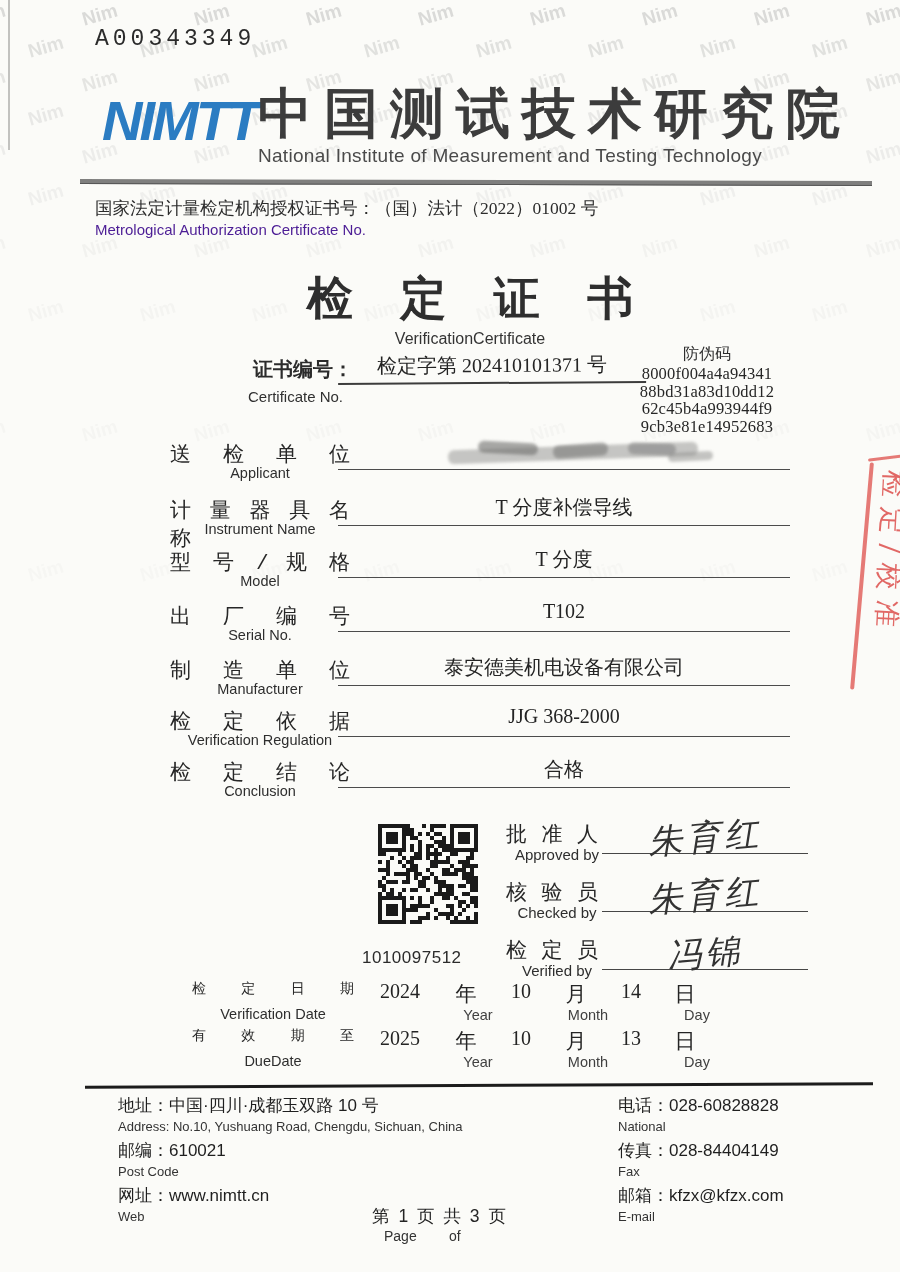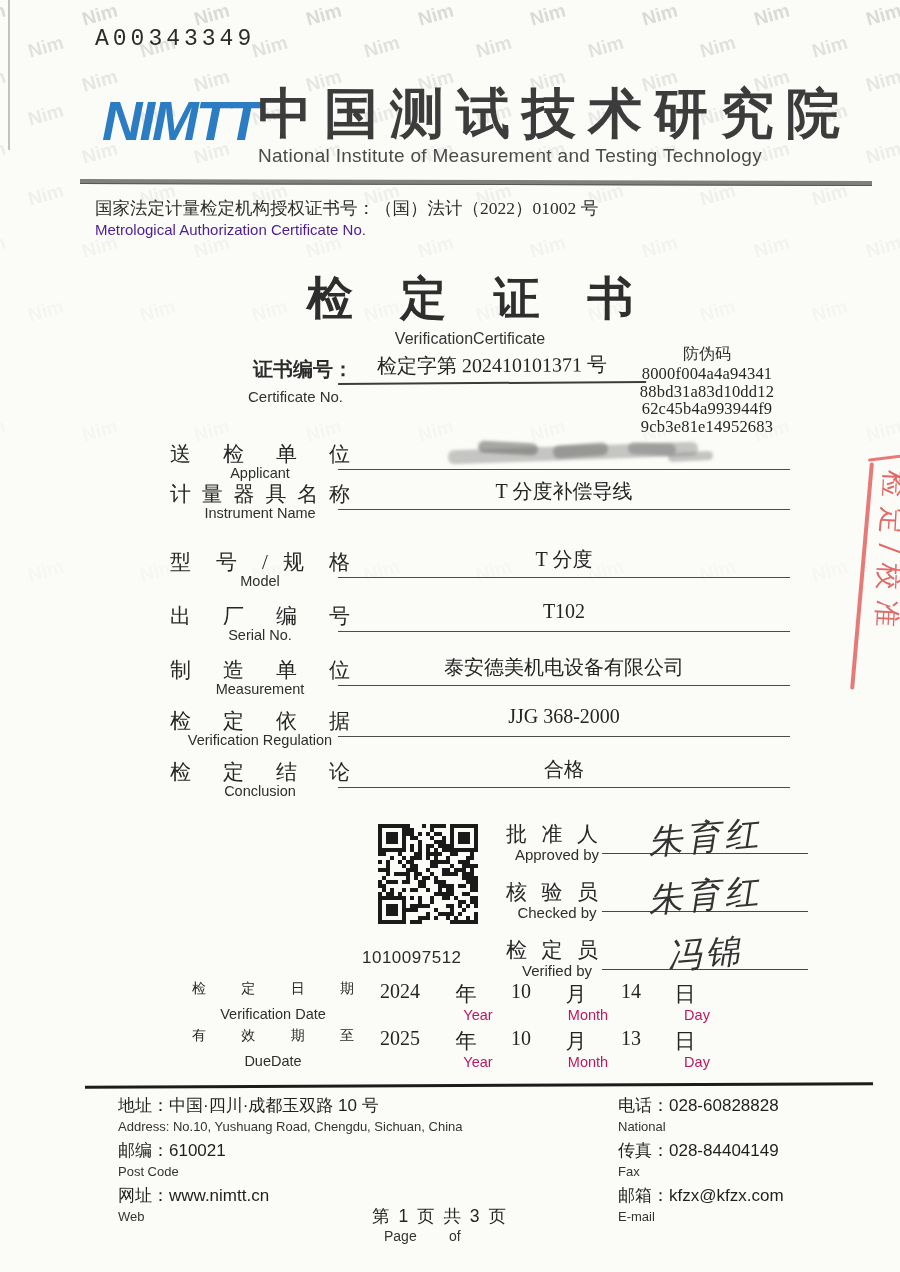--- a/index.html
+++ b/index.html
@@ -43,21 +43,21 @@
                  transform:rotate(-.4deg); }
   .certno-en { left:248px; top:388px; font-size:15px; color:#303030; }
   .anti-box { left:622px; top:344px; width:170px; text-align:center; }
   .anti-label { font-size:16px; color:#2e2e2e; font-family:"Liberation Serif", serif; }
   .anti-code { font-family:"Liberation Serif", serif; font-size:16.5px; line-height:17.5px;
                color:#262626; letter-spacing:.2px; white-space:nowrap; }
 
   
   .frow { position:absolute; left:0; width:900px; height:54px; }
   .flabel-cn { position:absolute; left:170px; width:180px; font-size:21px; color:#272727;
-               text-align:justify; text-align-last:justify; font-family:Liberation Serif, serif; }
+               text-align:justify; text-align-last:justify; font-family:Liberation Mono, monospace; }
   .flabel-en { position:absolute; left:168px; top:25px; width:184px; text-align:center;
                font-size:14.5px; color:#2e2e2e; white-space:nowrap; }
   .fline { position:absolute; left:338px; top:-2px; width:452px; height:32px;
            border-bottom:1.6px solid #4c4c4c; text-align:center;
            font-family:"Liberation Serif", serif; font-size:20px; color:#242424; }
   
   .smudge { position:absolute; border-radius:6px; filter:blur(1.5px); }
 
   
   .qr { left:378px; top:824px; width:100px; height:100px; }
@@ -79,21 +79,21 @@
   
   .drow { position:absolute; left:0; width:900px; height:50px; }
   .dlabel-cn { position:absolute; left:192px; width:162px; font-size:14px; color:#272727;
                text-align:justify; text-align-last:justify; }
   .dlabel-en { position:absolute; left:184px; top:26px; width:178px; text-align:center;
                font-size:14.5px; color:#2e2e2e; white-space:nowrap; }
   .dcells { position:absolute; left:360px; top:0; display:flex; }
   .dcell { display:flex; flex-direction:column; align-items:center; }
   .dcell .v { font-family:"Liberation Serif", serif; font-size:20px; color:#242424; height:27px; }
   .dcell .u { font-size:21px; color:#242424; height:27px; }
-  .dcell .e { font-size:14.5px; color:#be185d;margin-left:24px; }
+  .dcell .e { font-size:14.5px; color:#404040;margin-left:24px; }
   .w80{width:80px} .w58{width:58px} .w52{width:52px} .w50{width:50px}
 
   .rule-bottom { left:85px; top:1084px; width:788px; height:2.5px; background:#1c1c1c;
                  transform:rotate(-.25deg); }
 
   
   .foot-col { position:absolute; top:1094px; }
   .foot-left { left:118px; }
   .foot-right { left:618px; }
   .foot-cn { font-size:17px; color:#1f1f1f; line-height:24px; }
@@ -238,38 +238,38 @@
     <div class="flabel-cn">送 检 单 位</div>
     <div class="flabel-en">Applicant</div>
     <div class="fline">
       <span class="smudge" style="left:110px;top:8px;width:250px;height:14px;background:#9a9a98;opacity:.55;transform:rotate(-2deg)"></span>
       <span class="smudge" style="left:140px;top:4px;width:60px;height:12px;background:#6f6f6d;opacity:.6;transform:rotate(3deg)"></span>
       <span class="smudge" style="left:215px;top:6px;width:55px;height:13px;background:#7a7a78;opacity:.6;transform:rotate(-4deg)"></span>
       <span class="smudge" style="left:290px;top:5px;width:48px;height:12px;background:#808080;opacity:.55;transform:rotate(2deg)"></span>
       <span class="smudge" style="left:330px;top:14px;width:45px;height:9px;background:#8d8d8b;opacity:.5;transform:rotate(-3deg)"></span>
     </div>
   </div>
-  <div class="frow" style="top:480px">
+  <div class="frow" style="top:496px">
     <div class="flabel-cn">计 量 器 具 名 称</div>
     <div class="flabel-en">Instrument Name</div>
     <div class="fline">T 分度补偿导线</div>
   </div>
   <div class="frow" style="top:548px">
     <div class="flabel-cn">型 号 / 规 格</div>
     <div class="flabel-en">Model</div>
     <div class="fline">T 分度</div>
   </div>
   <div class="frow" style="top:602px">
     <div class="flabel-cn">出 厂 编 号</div>
     <div class="flabel-en">Serial No.</div>
     <div class="fline">T102</div>
   </div>
   <div class="frow" style="top:656px">
     <div class="flabel-cn">制 造 单 位</div>
-    <div class="flabel-en">Measurement</div>
+    <div class="flabel-en">Manufacturer</div>
     <div class="fline">泰安德美机电设备有限公司</div>
   </div>
   <div class="frow" style="top:707px">
     <div class="flabel-cn">检 定 依 据</div>
     <div class="flabel-en">Verification Regulation</div>
     <div class="fline">JJG 368-2000</div>
   </div>
   <div class="frow" style="top:758px">
     <div class="flabel-cn">检 定 结 论</div>
     <div class="flabel-en">Conclusion</div>

